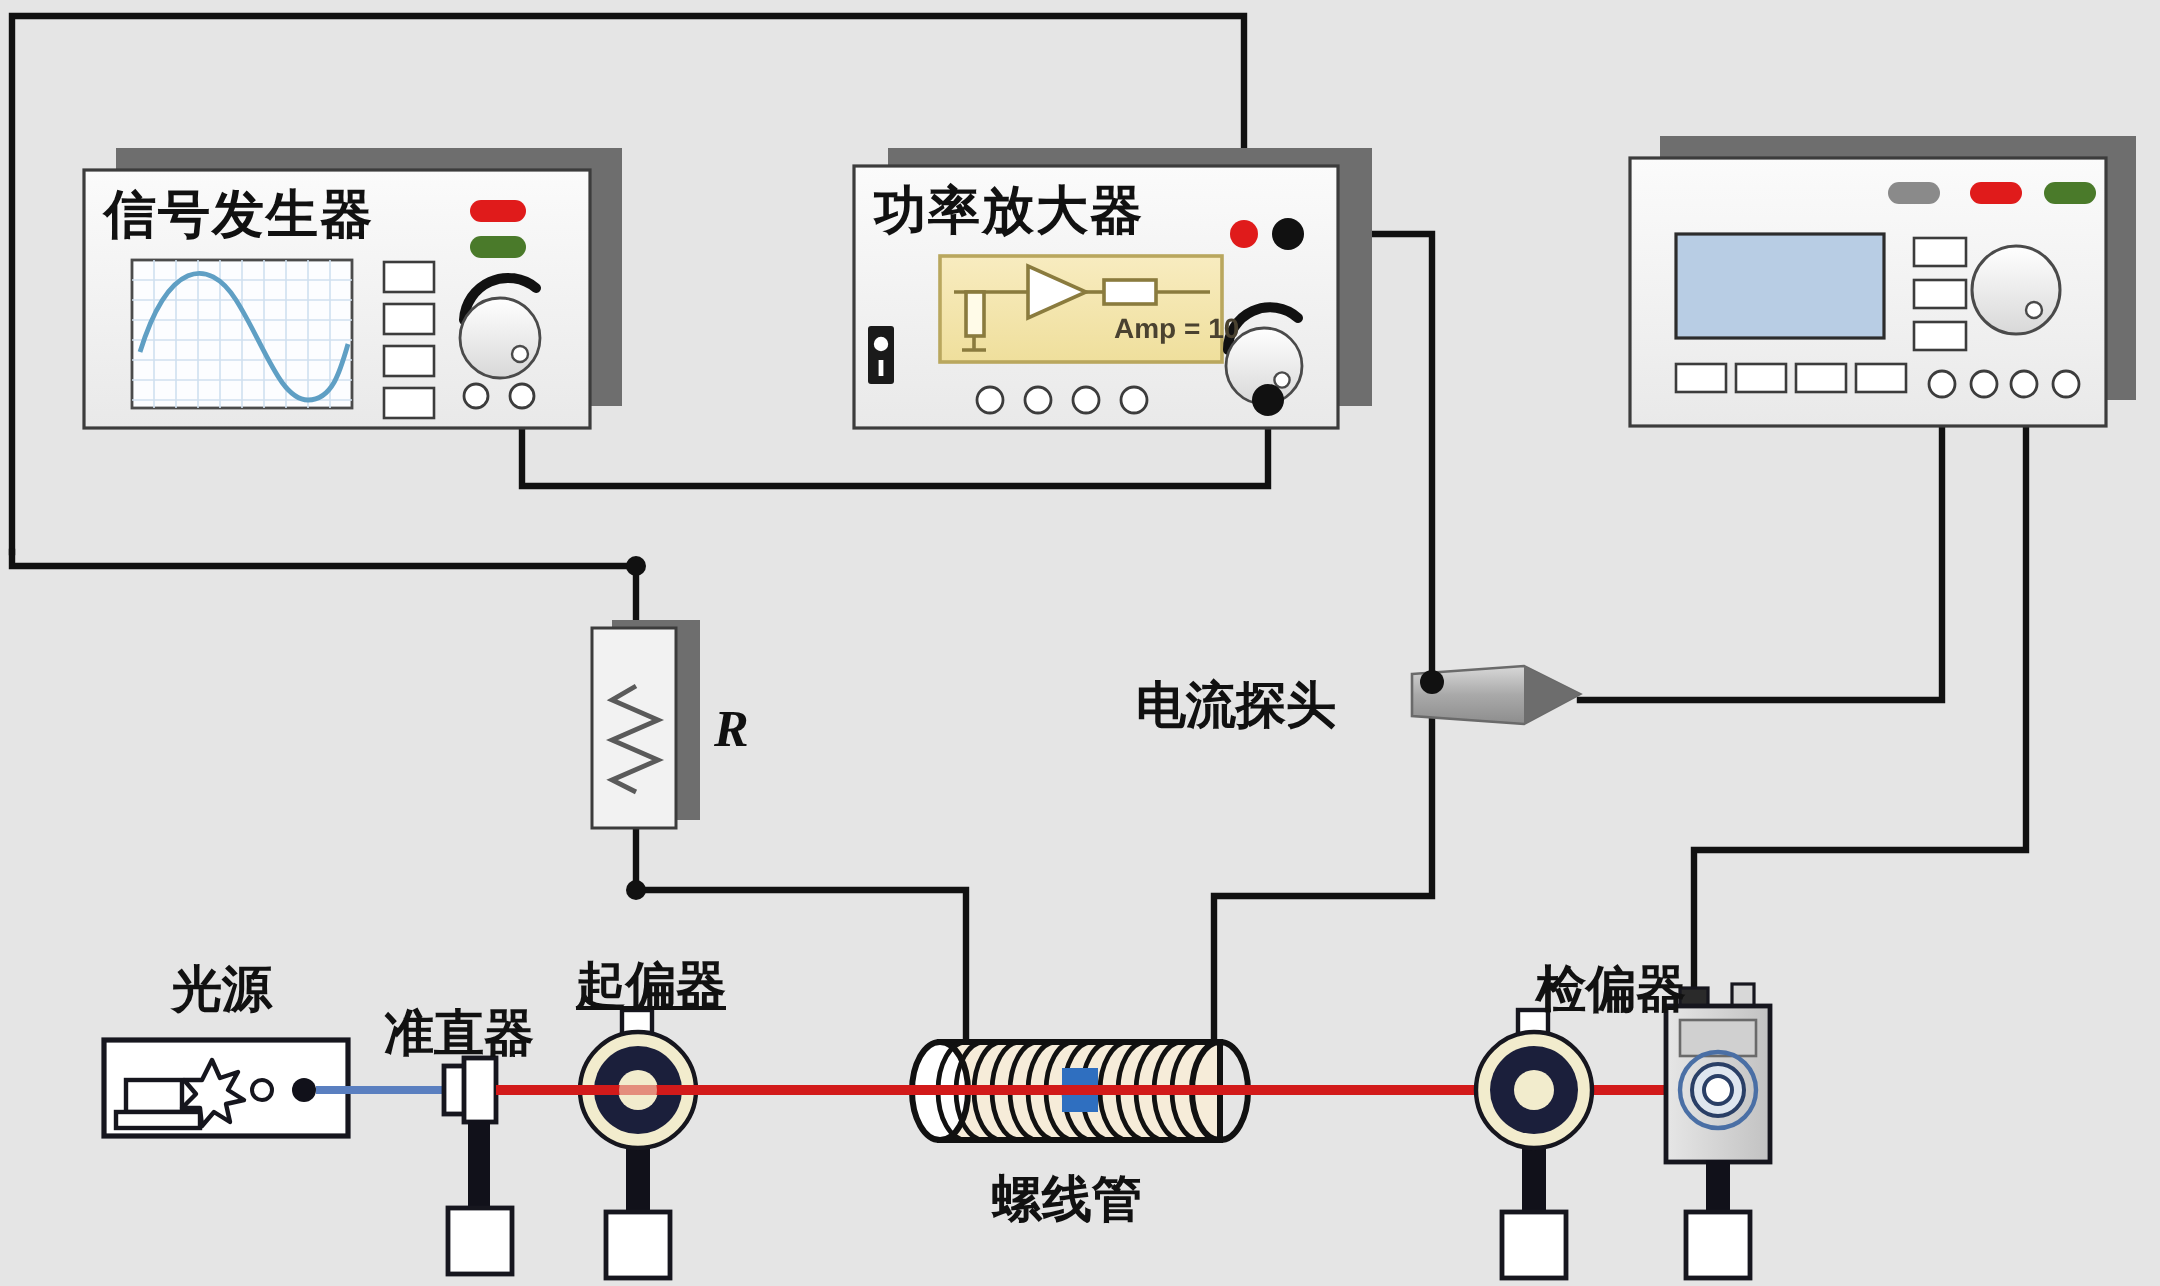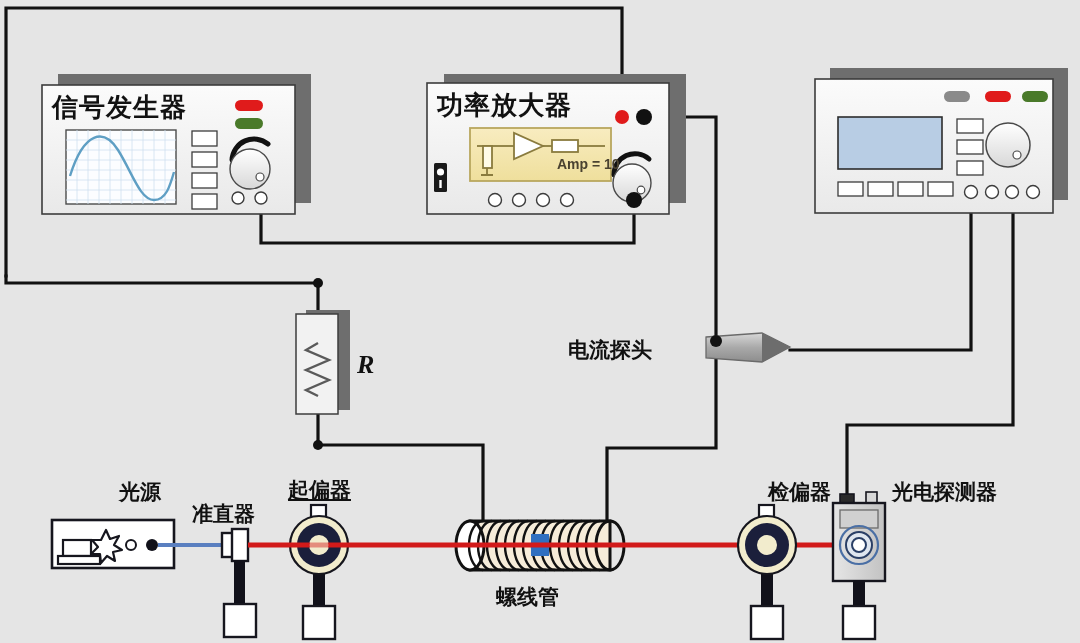--- a/index.html
+++ b/index.html
@@ -3,21 +3,21 @@
 <meta charset="utf-8">
 <style>
   html,body{margin:0;padding:0;background:#fff;}
   body{width:1080px;height:643px;overflow:hidden;
        font-family:"Liberation Sans","DejaVu Sans",sans-serif;}
   #stage{position:relative;width:1080px;height:643px;background:#e5e5e5;}
   #stage svg{position:absolute;left:0;top:0;}
   .lbl{position:absolute;white-space:nowrap;color:#111;
        font-family:"DejaVu Sans","Liberation Sans",sans-serif;}
   .inst-title{font-size:26px;font-weight:700;letter-spacing:1px;}
-  .part-lbl{font-size:21px;font-weight:700;text-align:right;}
+  .part-lbl{font-size:25px;font-weight:700;text-align:right;}
   .amp-txt{font-size:14px;font-weight:700;color:#4a4230;
            font-family:"Liberation Sans",sans-serif;}
   .r-lbl{font-size:26px;font-style:italic;font-weight:700;
          font-family:"Liberation Serif","DejaVu Serif",serif;}
 </style>
 </head>
 <body>
 
 <div id="stage">
 
@@ -248,20 +248,19 @@
 
 <div class="lbl inst-title" style="left:52px;top:90px;">信号发生器</div>
 <div class="lbl inst-title" style="left:437px;top:88px;">功率放大器</div>
 
 <div class="lbl amp-txt" style="left:512px;top:156px;margin-left:45px;">Amp = 10</div>
 
 <div class="lbl r-lbl" style="left:357px;top:350px;">R</div>
 
 <div class="lbl part-lbl" style="left:568px;top:336px;">电流探头</div>
 
-<div class="lbl part-lbl" style="left:86px;top:478px;margin-left:33px;">光源</div>
+<div class="lbl part-lbl" style="left:86px;top:478px;">光源</div>
 <div class="lbl part-lbl" style="left:192px;top:478px;margin-top:22px;">准直器</div>
 <div class="lbl part-lbl" style="left:288px;top:476px;text-decoration:underline;">起偏器</div>
 <div class="lbl part-lbl" style="left:496px;top:583px;">螺线管</div>
 <div class="lbl part-lbl" style="left:768px;top:478px;">检偏器</div>
-<div class="lbl part-lbl" style="left:892px;top:478px;">光电探测器</div>
 
 </div>
 
 </body></html>

